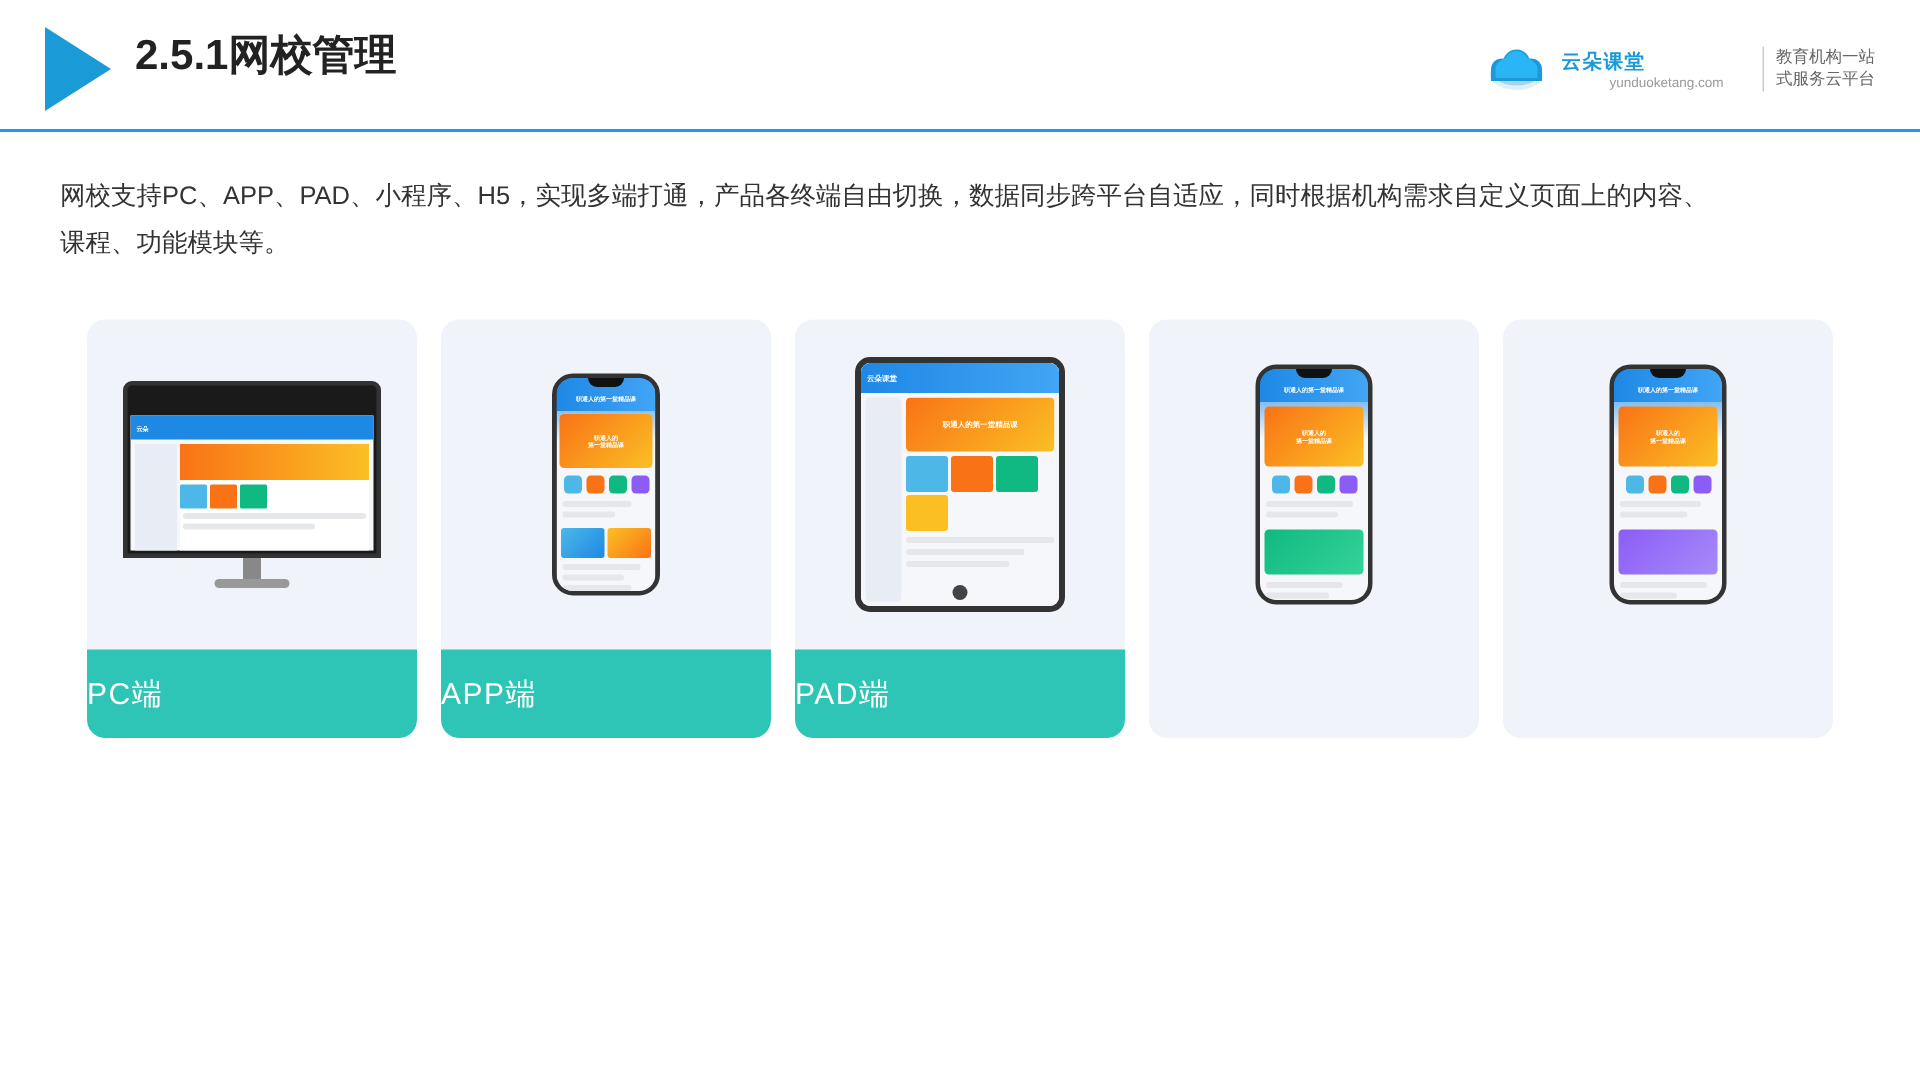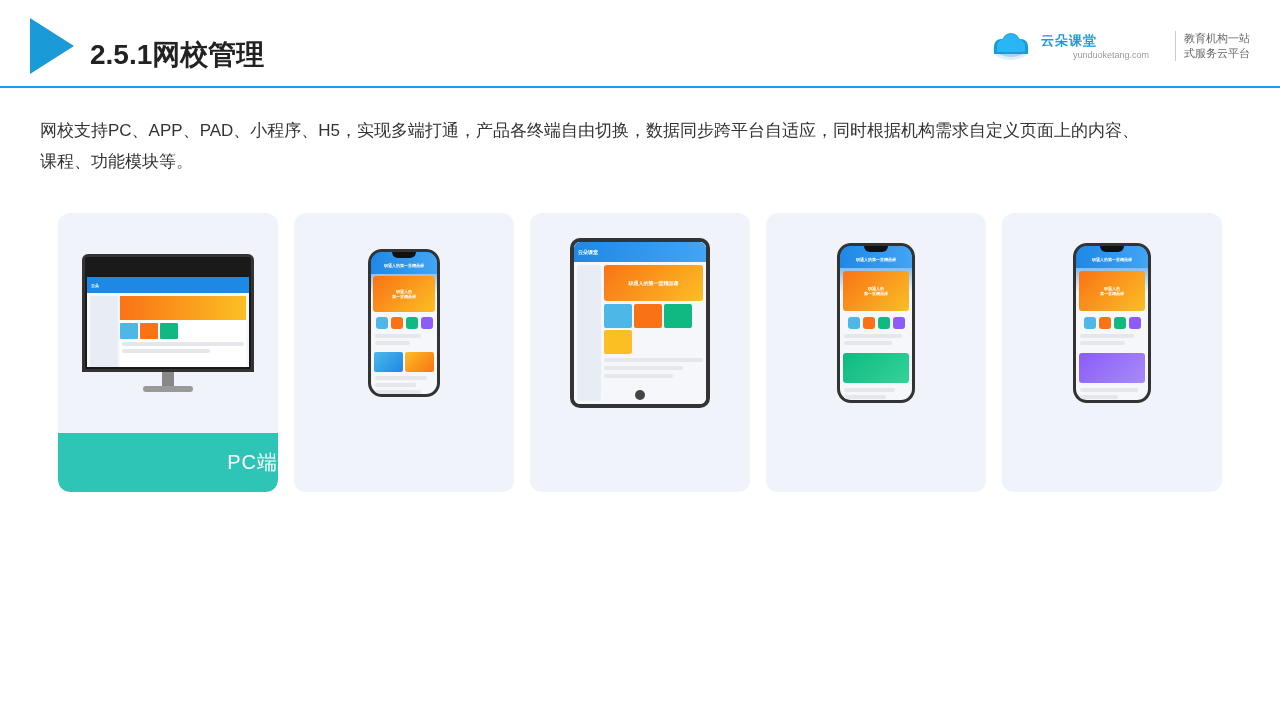--- a/index.html
+++ b/index.html
@@ -15,21 +15,21 @@
     
     .header {
       display: flex;
       align-items: center;
       justify-content: space-between;
       padding: 18px 30px 12px 30px;
       border-bottom: 2px solid #2196f3;
     }
     .header-left {
       display: flex;
-      align-items: flex-end;
+      align-items: flex-start;
       gap: 16px;
     }
     .logo-triangle {
       width: 0;
       height: 0;
       border-top: 28px solid transparent;
       border-bottom: 28px solid transparent;
       border-left: 44px solid #1a9ad6;
     }
     .page-title {
@@ -385,21 +385,21 @@
       bottom: 4px;
       left: 50%;
       transform: translateX(-50%);
     }
 
     
     .card-label {
       width: 100%;
       background: #2ec4b6;
       color: white;
-      text-align: right;
+      text-align: left;
       font-size: 20px;
       font-weight: 500;
       padding: 16px 0;
       border-radius: 0 0 12px 12px;
       letter-spacing: 1px;
     }
 
     
     .phone-tall {
       width: 78px;
@@ -503,20 +503,21 @@
               <div class="phone-card-item"></div>
             </div>
             <div class="phone-content-lines">
               <div class="phone-line" style="width:90%;"></div>
               <div class="phone-line" style="width:70%;"></div>
               <div class="phone-line" style="width:80%;"></div>
             </div>
           </div>
         </div>
       </div>
+      <div class="card-label">APP端</div>
     </div>
 
     <div class="card">
       <div class="card-image-area">
         <div class="tablet-mockup">
           <div class="tablet-screen">
             <div class="tablet-top-bar">
               <span class="tablet-top-bar-text">云朵课堂</span>
             </div>
             <div class="tablet-content">
@@ -533,20 +534,21 @@
                 </div>
                 <div style="height:4px;background:#e5e7eb;border-radius:2px;margin:4px 0;"></div>
                 <div style="height:4px;background:#e5e7eb;border-radius:2px;margin:4px 0;width:80%;"></div>
                 <div style="height:4px;background:#e5e7eb;border-radius:2px;margin:4px 0;width:70%;"></div>
               </div>
             </div>
           </div>
           <div class="tablet-home-btn"></div>
         </div>
       </div>
+      <div class="card-label">PAD端</div>
     </div>
 
     <div class="card">
       <div class="card-image-area">
         <div class="phone-mockup phone-tall" style="width:78px;height:160px;">
           <div class="phone-notch"></div>
           <div class="phone-screen">
             <div class="phone-header-bar">
               <span class="phone-header-text">职通人的第一堂精品课</span>
             </div>

